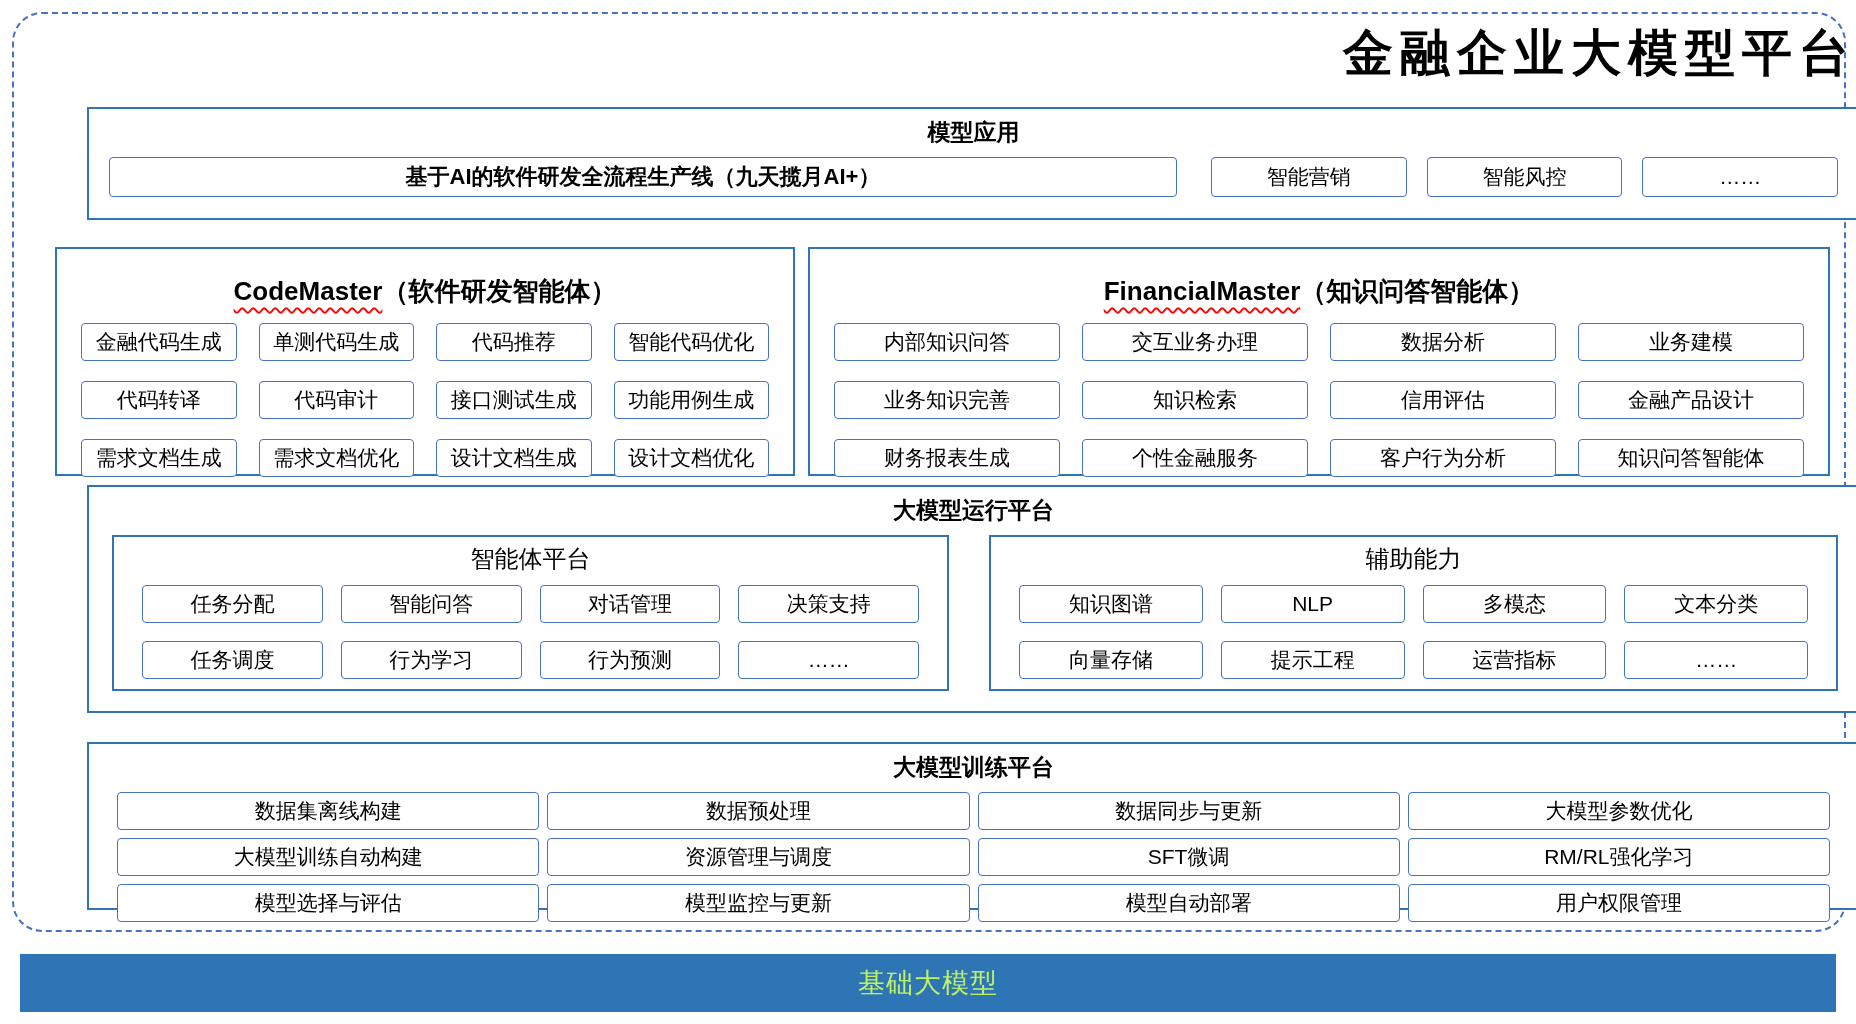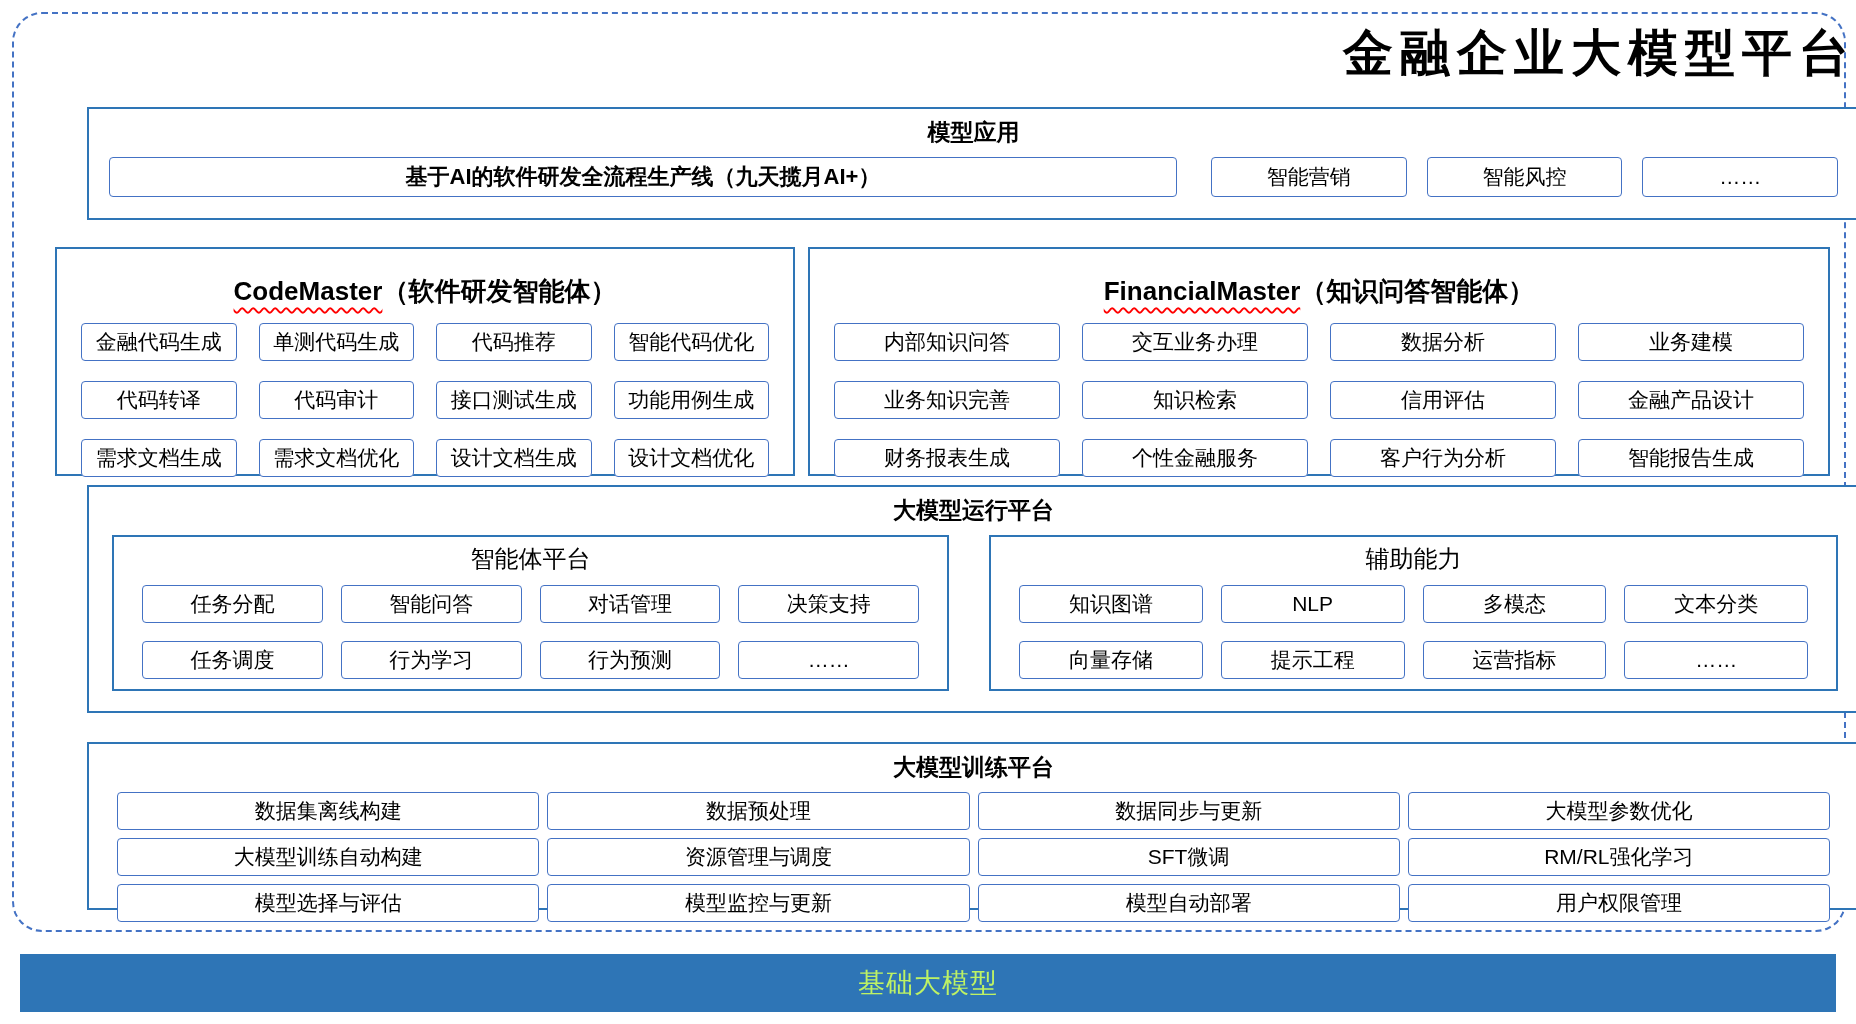--- a/index.html
+++ b/index.html
@@ -109,21 +109,21 @@
           <div class="item-box">交互业务办理</div>
           <div class="item-box">数据分析</div>
           <div class="item-box">业务建模</div>
           <div class="item-box">业务知识完善</div>
           <div class="item-box">知识检索</div>
           <div class="item-box">信用评估</div>
           <div class="item-box">金融产品设计</div>
           <div class="item-box">财务报表生成</div>
           <div class="item-box">个性金融服务</div>
           <div class="item-box">客户行为分析</div>
-          <div class="item-box">智能报告生成</div>
+          <div class="item-box">知识问答智能体</div>
         </div>
     </div>
   </div>
 
   <div class="section sec-runtime">
     <div class="sec-header">大模型运行平台</div>
     <div class="runtime-row">
       <div class="sub-box sub-left">
         <div class="sub-header">智能体平台</div>
         <div class="grid4">

